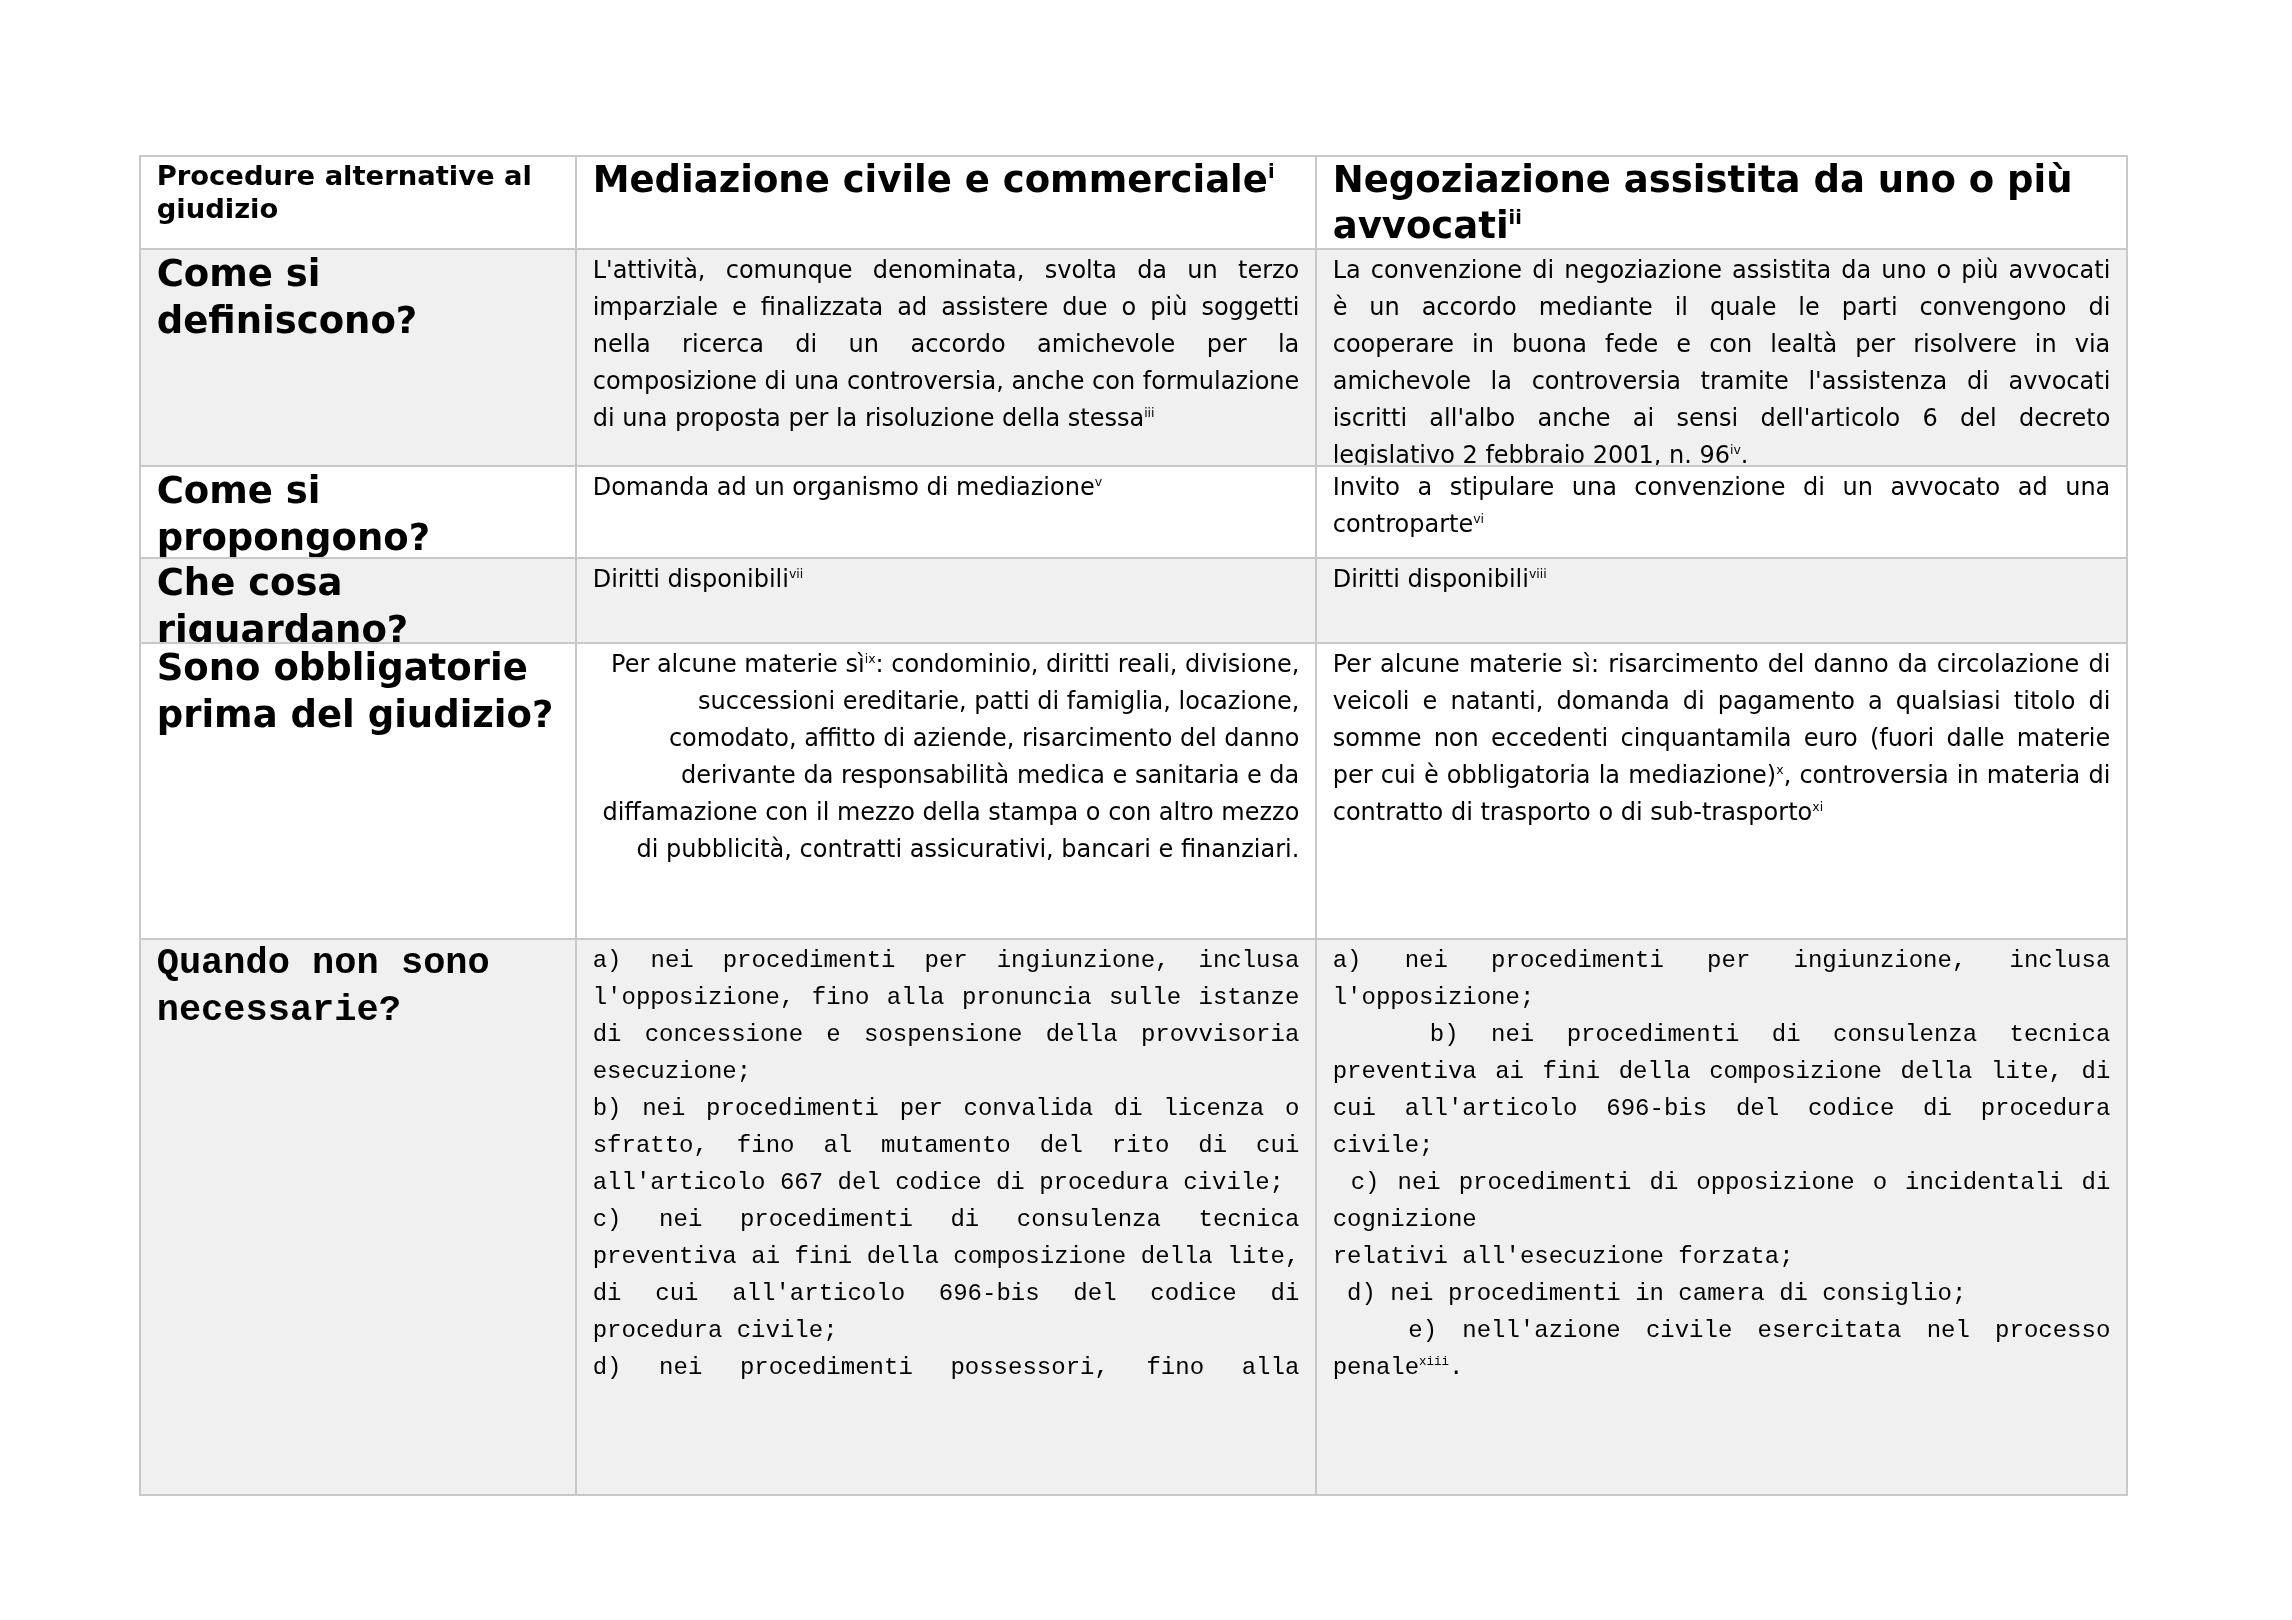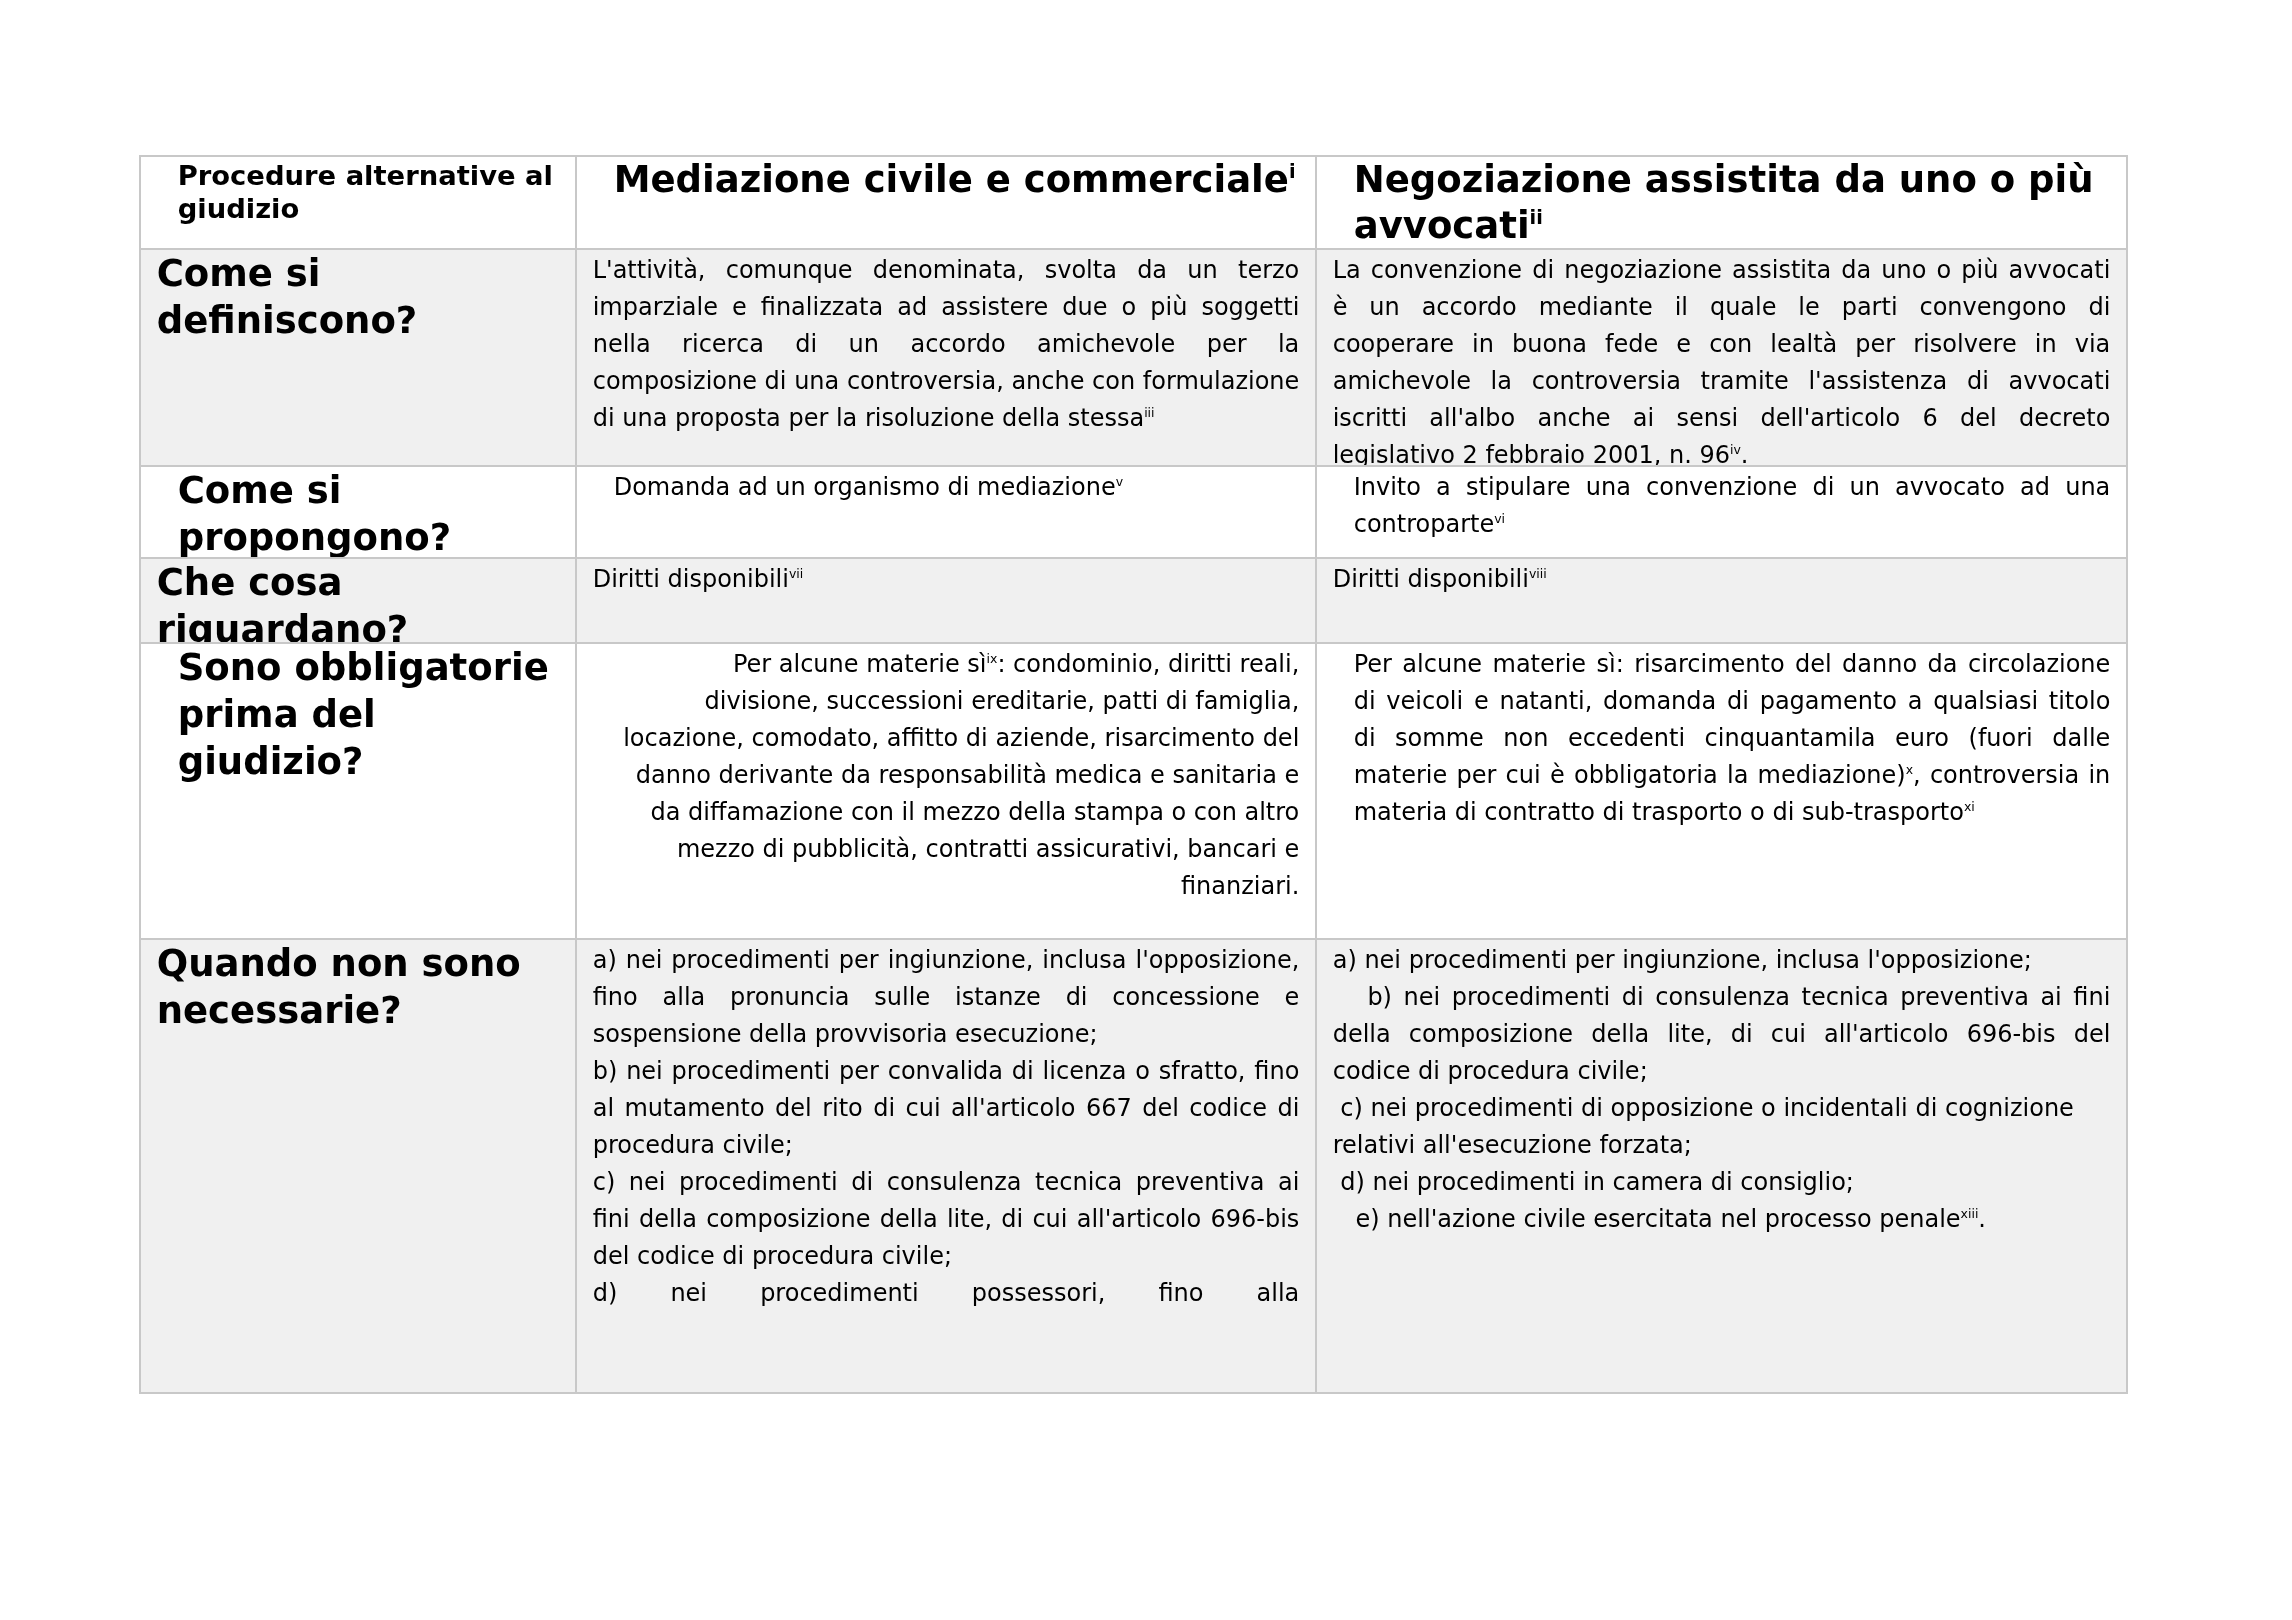--- a/index.html
+++ b/index.html
@@ -5,32 +5,32 @@
   html, body { margin: 0; padding: 0; background: #ffffff; }
   body { width: 2293px; height: 1620px; position: relative; overflow: hidden;
          font-family: "DejaVu Sans", sans-serif; color: #000; }
   table.adr { position: absolute; left: 139px; top: 155px; width: 1987px;
               border-collapse: collapse; table-layout: fixed; }
   table.adr td { border: 2px solid #c8c8c8; vertical-align: top; padding: 0;
                  overflow: hidden; }
   .cellwrap { overflow: hidden; box-sizing: border-box; }
   col.c1 { width: 436px; } col.c2 { width: 740px; } col.c3 { width: 811px; }
   tr.gray td { background: #f0f0f0; }
-  tr.white td { background: #ffffff; padding-left: 21px; }
+  tr.white td { background: #ffffff; }
   .corner { font-weight: bold; font-size: 27.4px; line-height: 33px; padding: 2px 13.7px 0 15.7px; }
   .colhead { font-weight: bold; font-size: 37px; line-height: 46px; padding: 0 13.7px 0 15.7px; }
   .rowhead { font-weight: bold; font-size: 37px; line-height: 47px; padding: 0 13.7px 0 15.7px; }
   .body { font-size: 24px; line-height: 37px; padding: 2px 15.7px 0 15.7px; }
   .just { text-align: justify; }
   .left { text-align: right; }
   sup { font-size: 0.52em; line-height: 0; vertical-align: 0.75em; }
   .para { display: block; }
   .para.j { text-align: justify; text-align-last: left; }
   .h0 { height: 91px; } .h1 { height: 215px; } .h2 { height: 90px; }
-  .h3 { height: 83px; } .h4 { height: 294px; } .h5 { height: 452px; }
+  .h3 { height: 83px; } .h4 { height: 294px; } .h5 { height: 554px; font-family: Liberation Mono, monospace; }
 </style>
 </head>
 <body>
 
 <table class="adr">
   <colgroup>
       <col class="c1">
       <col class="c2">
       <col class="c3">
     </colgroup>

